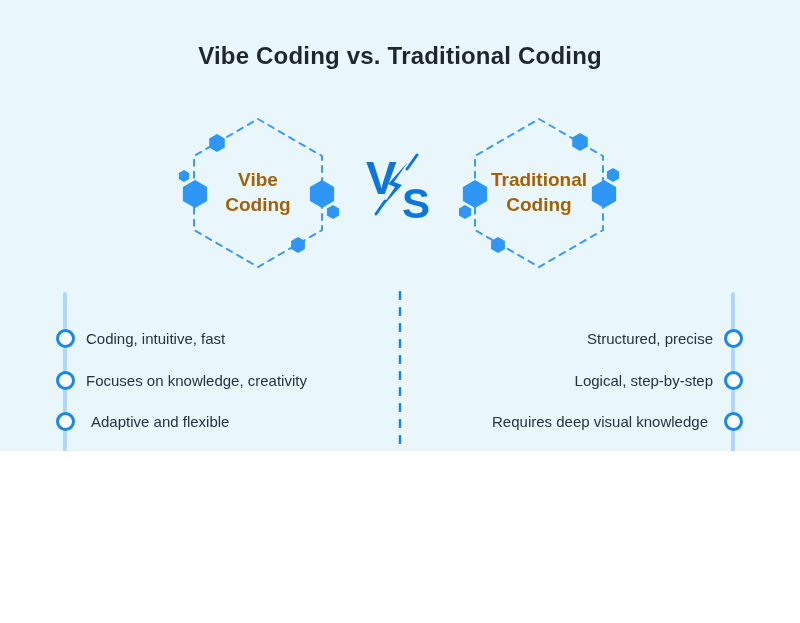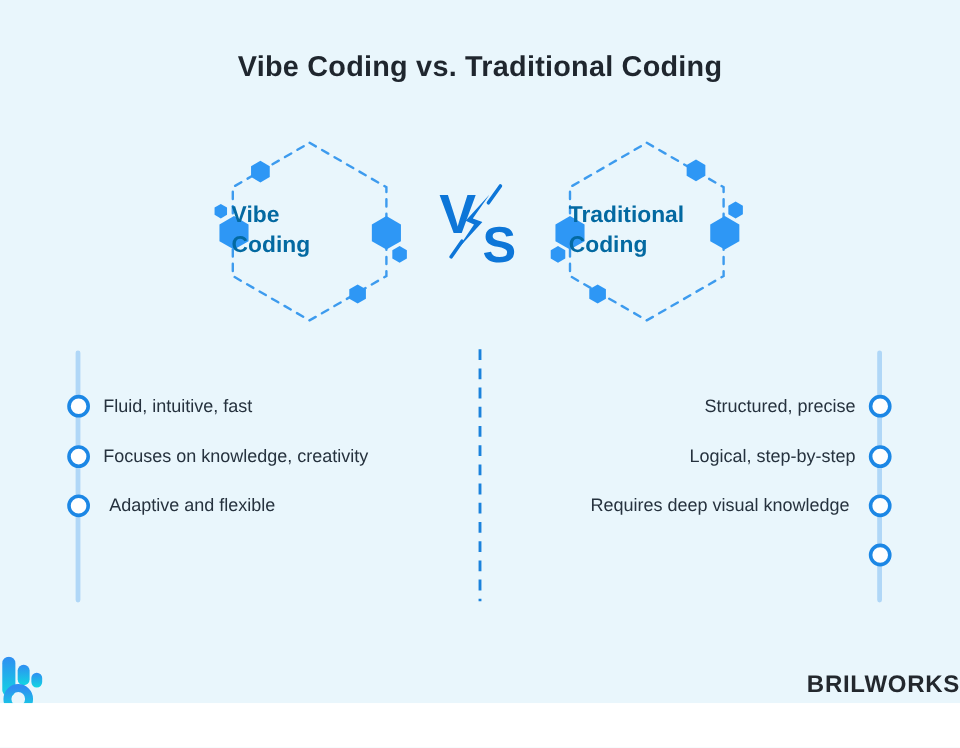--- a/index.html
+++ b/index.html
@@ -1,21 +1,21 @@
 <!DOCTYPE html>
 <html><head>
 <meta charset="utf-8">
 <style>
   html, body { margin: 0; padding: 0; }
   body { font-family: "Liberation Sans", "DejaVu Sans", sans-serif; }
 
   .canvas {
     position: relative;
     width: 800px;
-    height: 586px;
+    height: 451px;
     background: #e9f6fc;
     overflow: hidden;
   }
 
   .title {
     position: absolute;
     left: 0; right: 0;
     top: 42px;
     margin: 0;
     text-align: center;
@@ -26,25 +26,25 @@
   }
 
   .hexgroup { position: absolute; }
   .hexgroup.left  { left: 170px; top: 106px; width: 176px; height: 170px; }
   .hexgroup.right { left: 454px; top: 106px; width: 176px; height: 170px; }
 
   .hexlabel {
     position: absolute;
     top: 167px;
     width: 130px;
-    text-align: left;
+    text-align: center;
     font-size: 19px;
     line-height: 25px;
     font-weight: 600;
-    color: #0369a1;
+    color: #a16207;
     white-space: pre-line;
   }
   .hexlabel.left  { left: 193px; }
   .hexlabel.right { left: 474px; }
 
   .vs-badge { position: absolute; left: 358px; top: 148px; width: 78px; height: 74px; }
   .vs-badge text {
     font-family: "Liberation Sans", "DejaVu Sans", sans-serif;
     font-weight: 800;
     fill: #0d76d8;
@@ -158,21 +158,21 @@
 Coding</div>
 
   <div class="vline left"></div>
   <div class="vline right"></div>
   <svg class="center-divider" viewBox="0 0 6 214">
     <line x1="3" y1="2" x2="3" y2="212" stroke="#1b82dc" stroke-width="2.4" stroke-dasharray="9 7"></line>
   </svg>
 
   <div class="row l pos0">
     <span class="bullet"></span>
-    <span class="label">Fluid, intuitive, fast</span>
+    <span class="label">Coding, intuitive, fast</span>
   </div>
   <div class="row l pos1">
     <span class="bullet"></span>
     <span class="label">Focuses on knowledge, creativity</span>
   </div>
   <div class="row l pos2">
     <span class="bullet"></span>
     <span class="label">Adaptive and flexible</span>
   </div>
 

